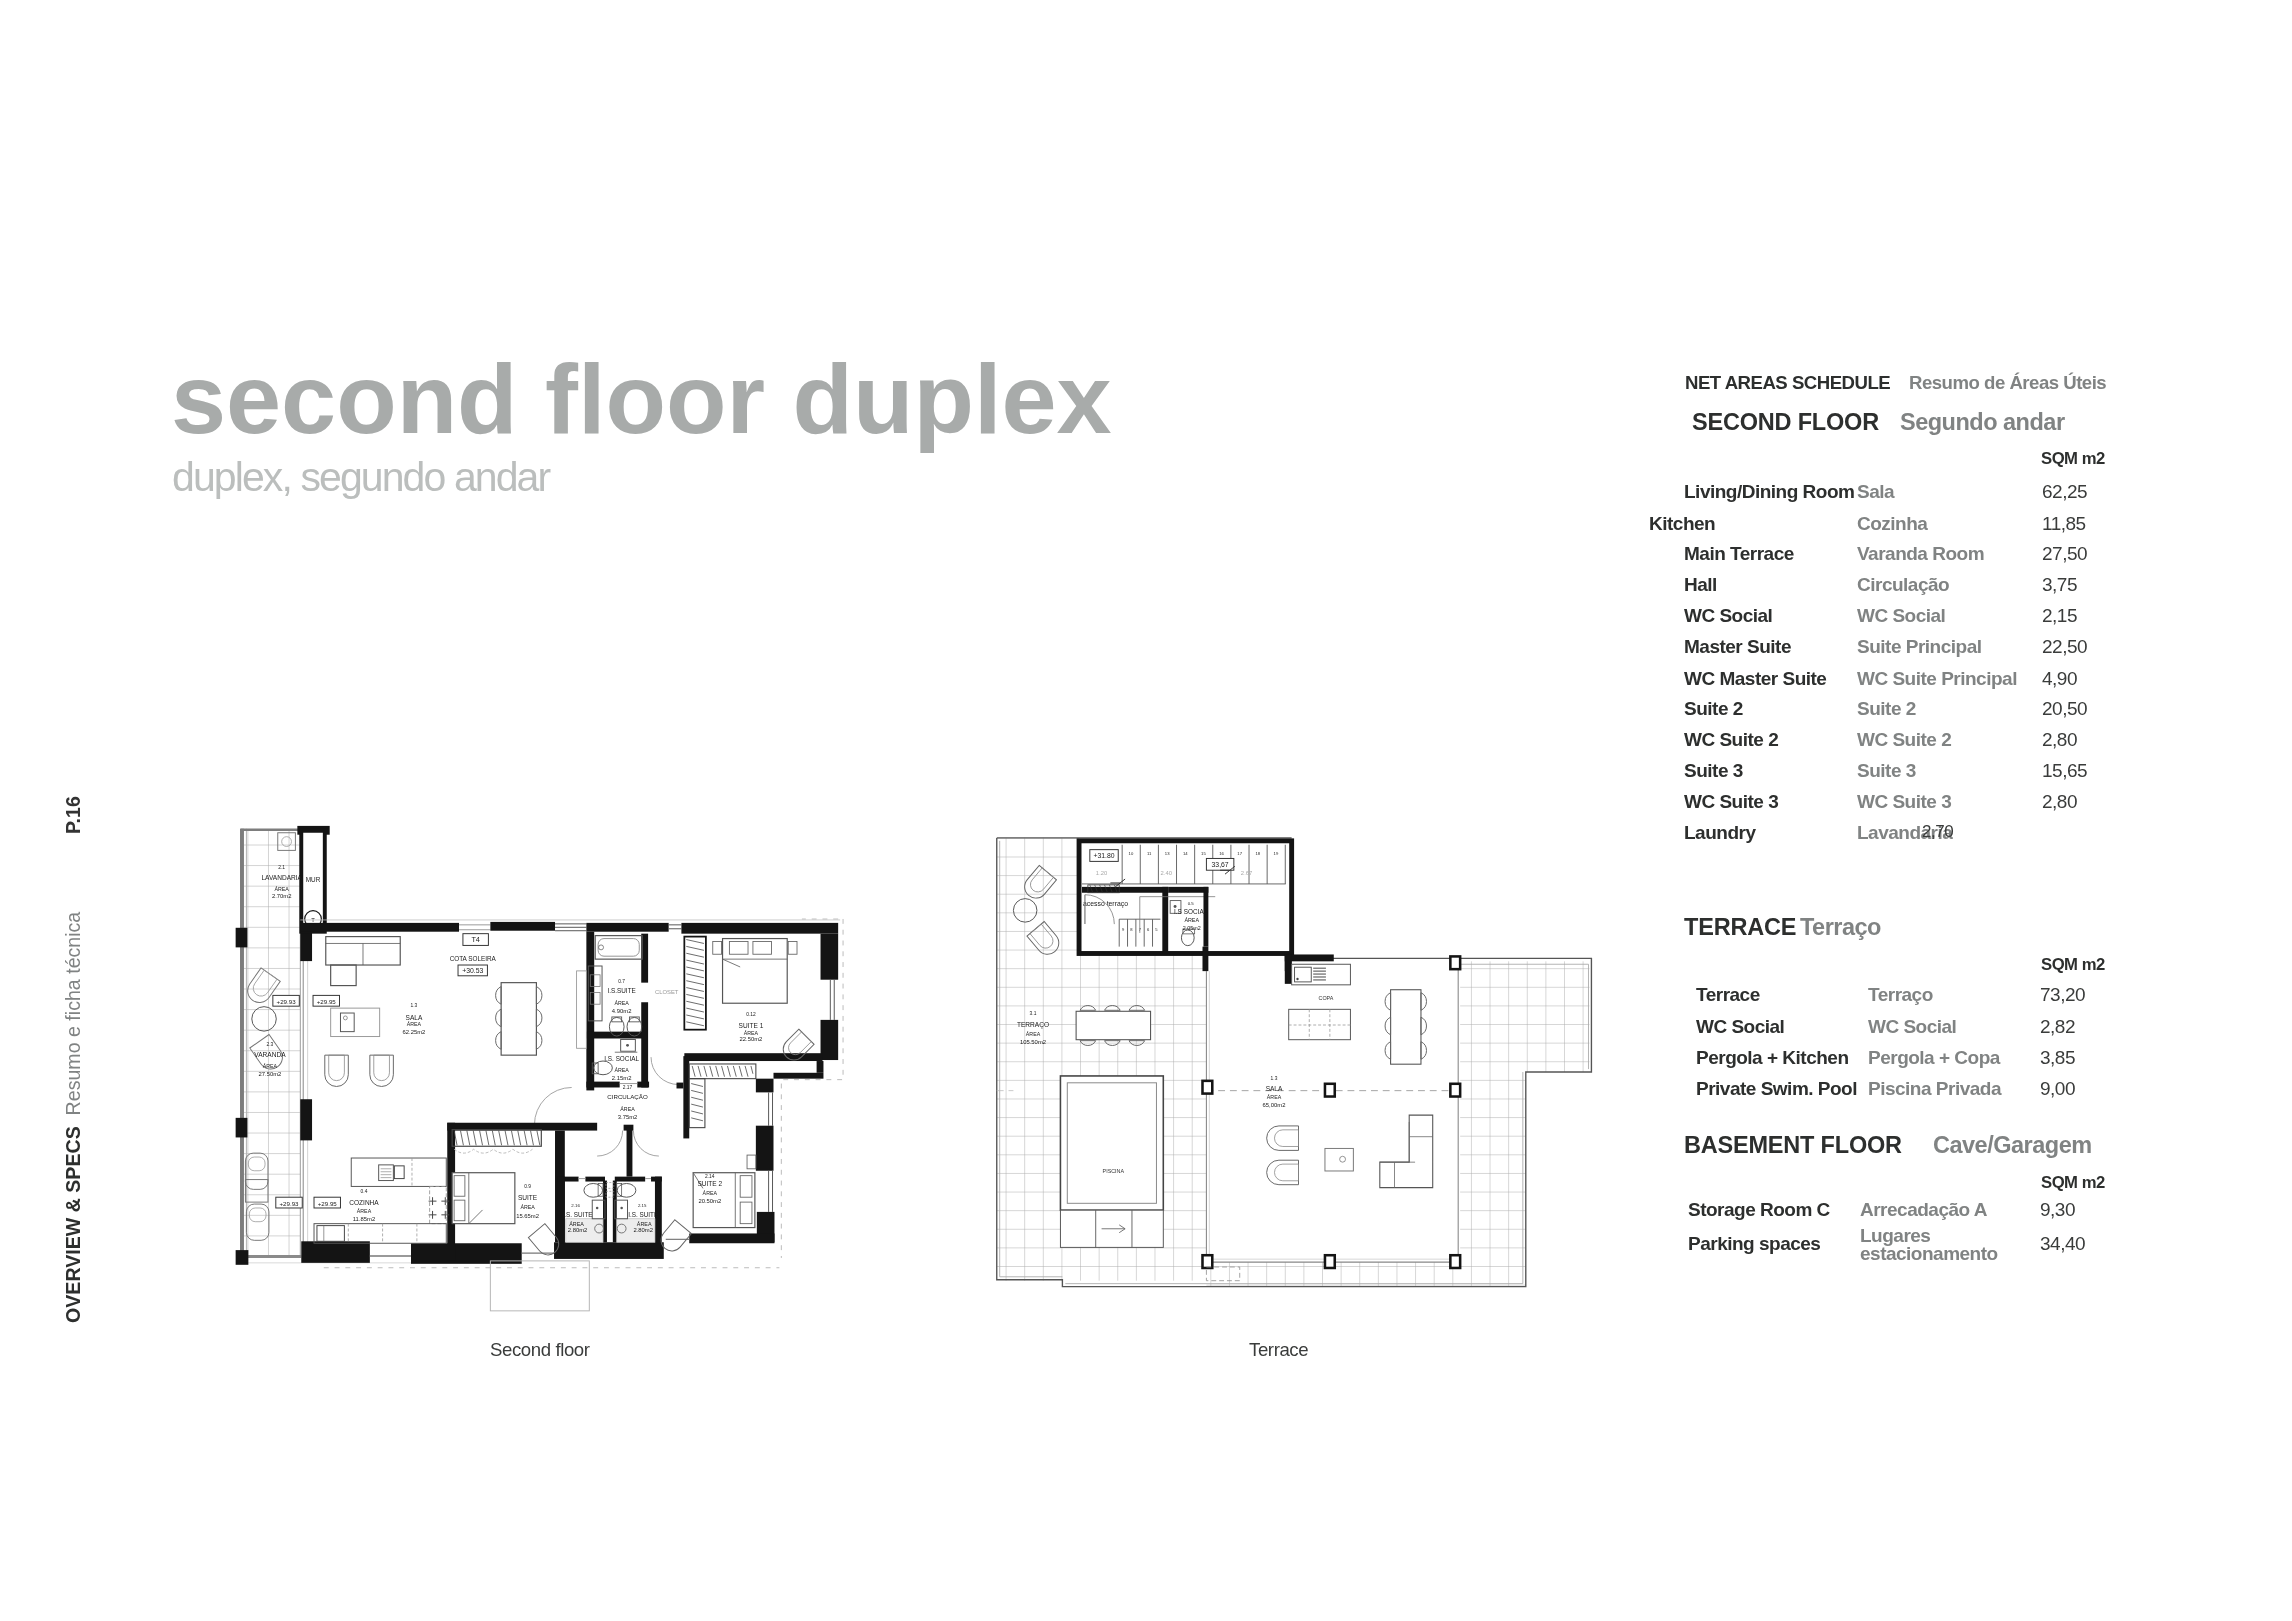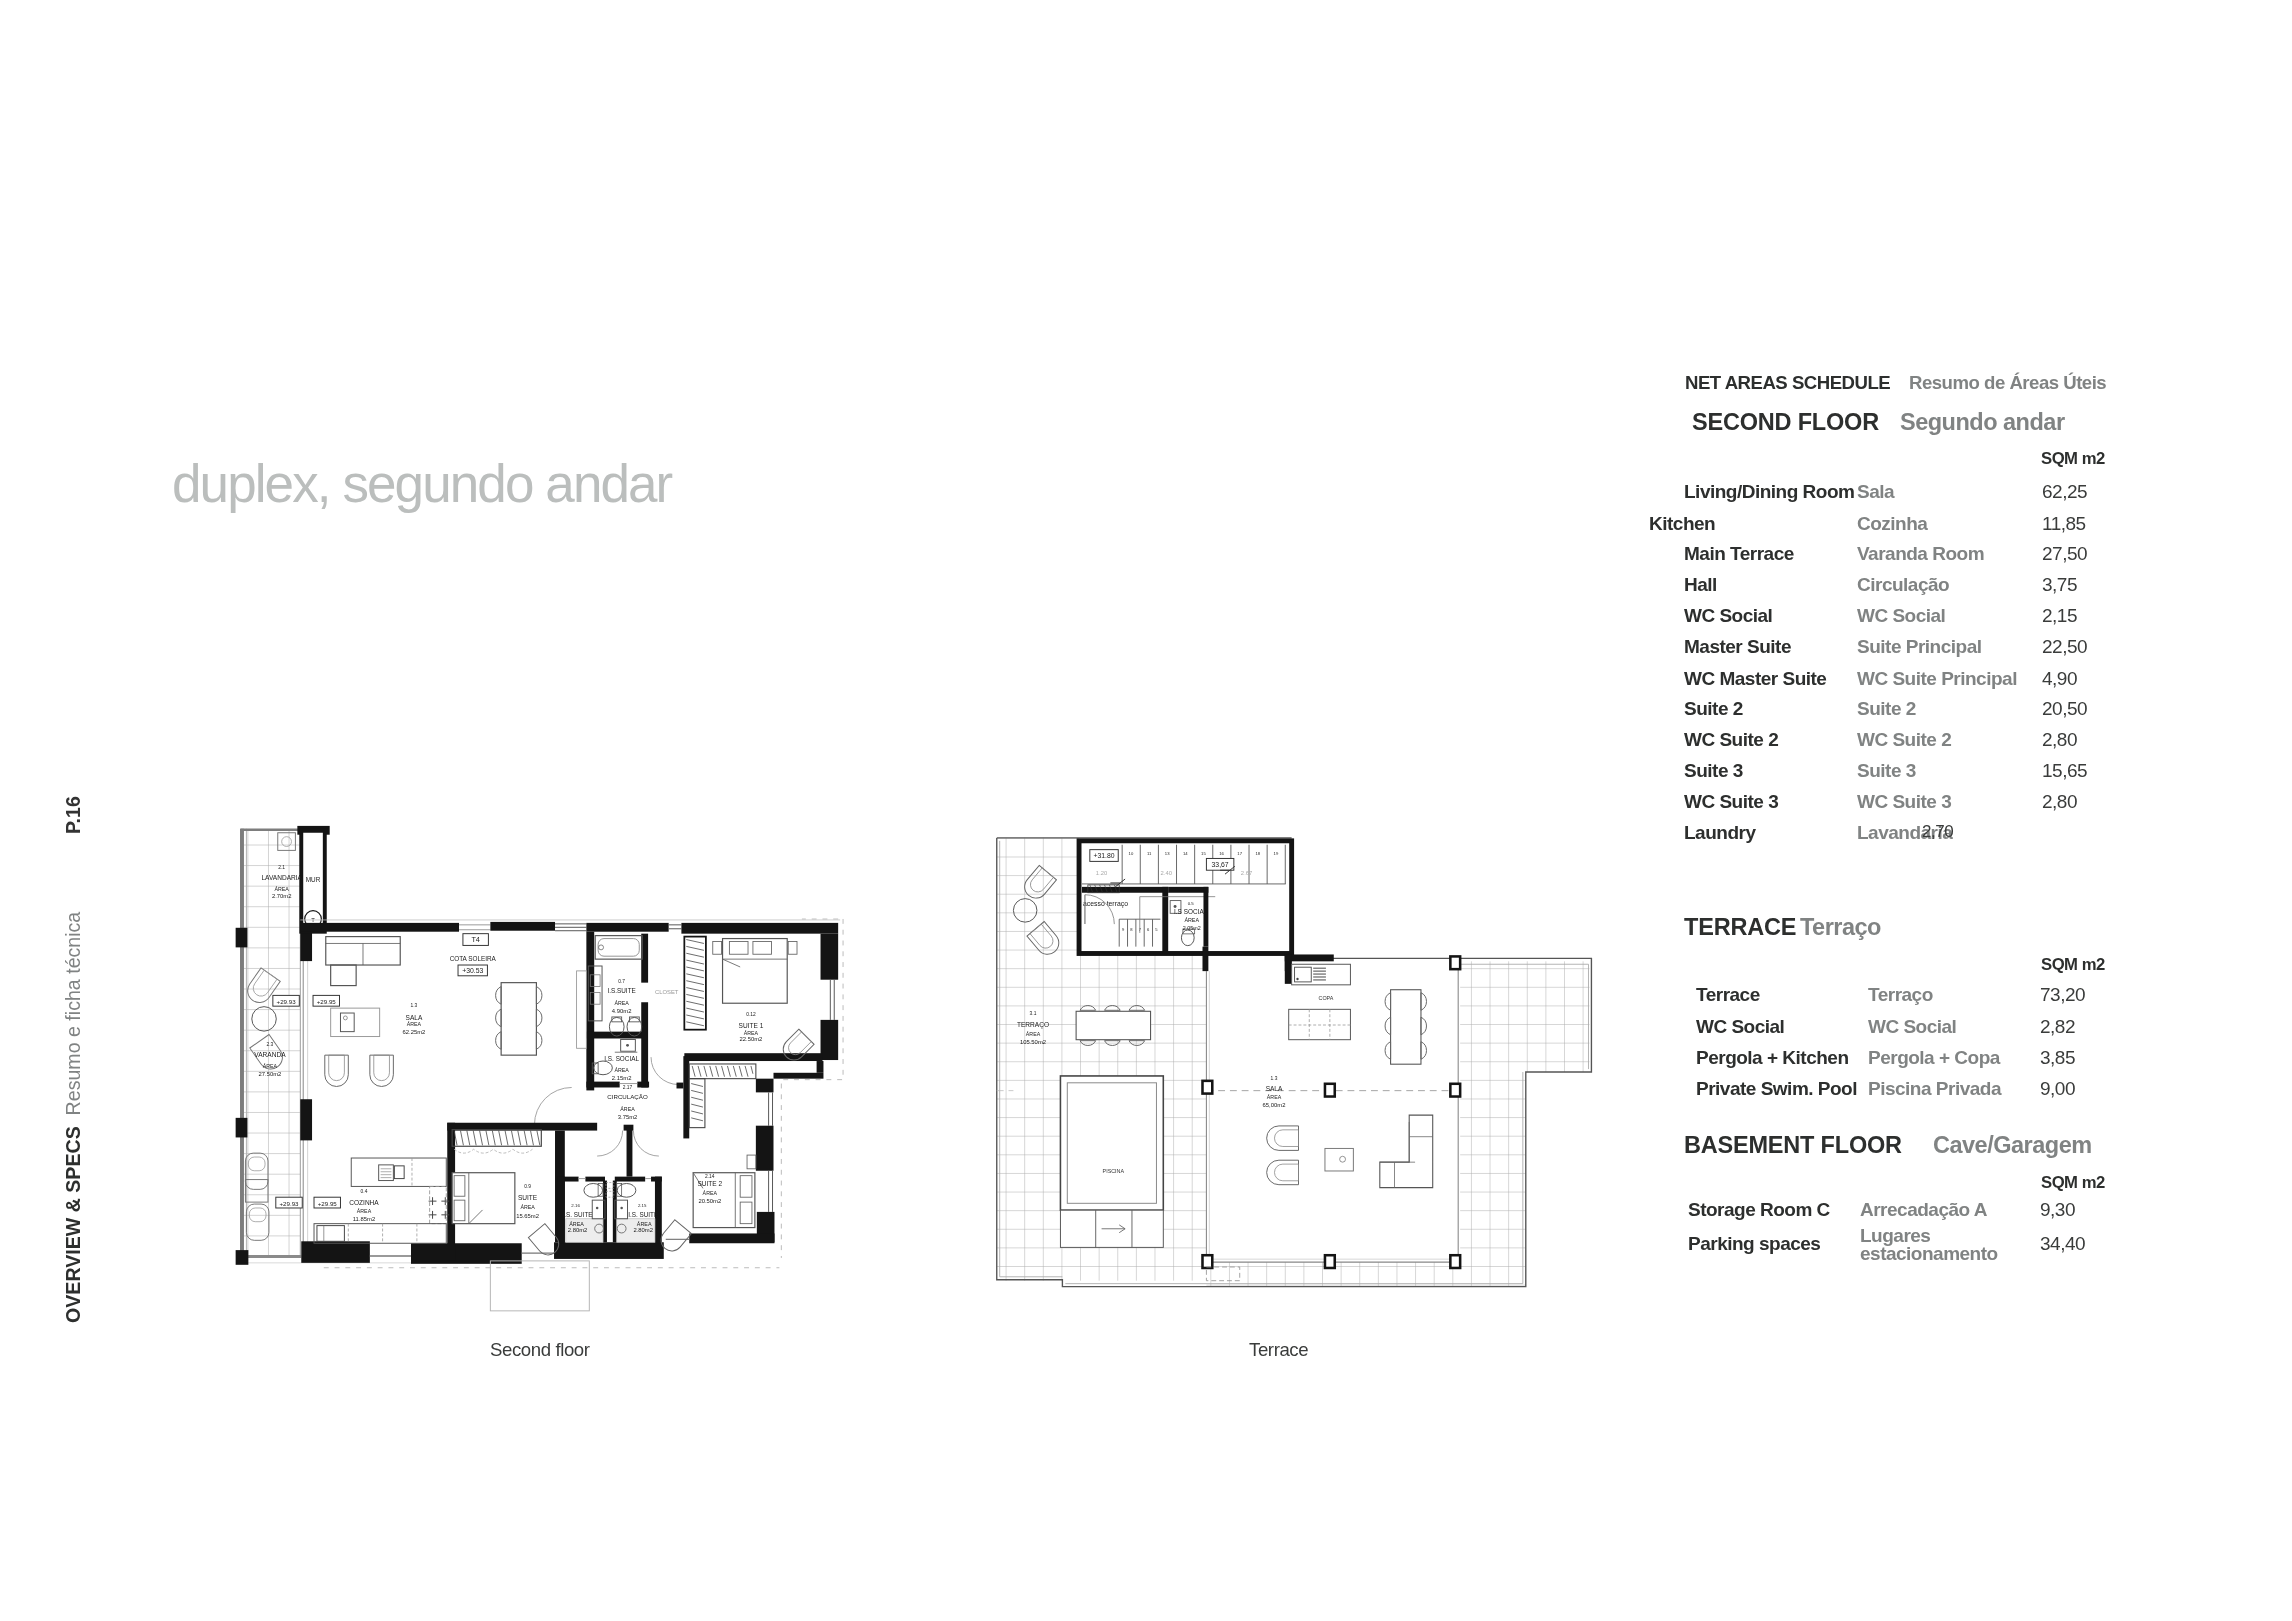--- a/index.html
+++ b/index.html
@@ -7,22 +7,23 @@
   .abs{position:absolute;}
   .c1{font-weight:bold;color:#2d2f2e;}
   .c2{color:#808383;font-weight:bold;}
   .c3{color:#3a3c3b;}
   .abs.c1,.abs.c2,.abs.c3{letter-spacing:-0.5px;}
 </style>
 </head>
 <body>
 <div class="abs" style="left:0;top:0;width:2293px;height:1621px;background:#fff;">
 
-
-<div class="abs" style="left:172px;top:457px;font-size:53px;color:#bbbebd;letter-spacing:-1.9px;line-height:1.0;text-align:center;">duplex, segundo andar</div>
+<div class="abs" style="left:171px;top:349px;font-size:99px;font-weight:bold;color:#a8abaa;letter-spacing:0px;line-height:1.0;">second floor duplex</div>
+
+<div class="abs" style="left:172px;top:457px;font-size:41px;color:#bbbebd;letter-spacing:-1.9px;line-height:1.0;text-align:center;">duplex, segundo andar</div>
 
 <div class="abs" style="left:62px;top:834px;transform:rotate(-90deg);transform-origin:top left;font-size:19.6px;font-weight:bold;color:#333;white-space:nowrap;">P.16</div>
 
 <div class="abs" style="left:62px;top:1323px;transform:rotate(-90deg);transform-origin:top left;font-size:19.6px;white-space:nowrap;"><span style="font-weight:bold;color:#2d2f2e;">OVERVIEW &amp; SPECS</span>&nbsp; <span style="color:#808383;">Resumo e ficha técnica</span></div>
 
 <svg class="abs" style="left:218px;top:812px;" width="676" height="549" viewBox="222 828 690 560" xmlns="http://www.w3.org/2000/svg">
 <defs>
         <pattern id="tiles" width="21" height="21" patternUnits="userSpaceOnUse">
           <path d="M21 0H0V21" fill="none" stroke="#a8a8a8" stroke-width="1"></path>
         </pattern>

